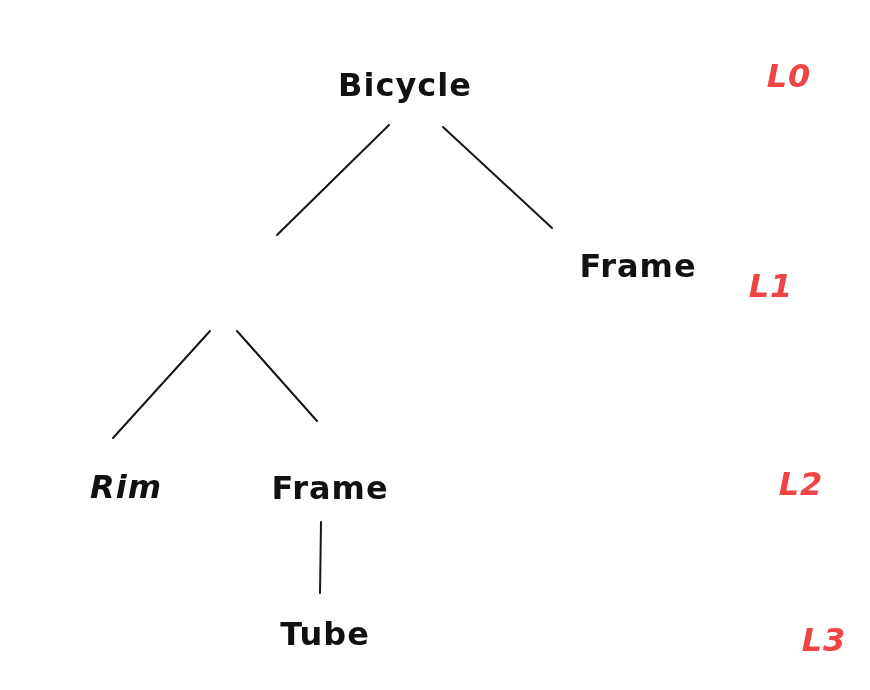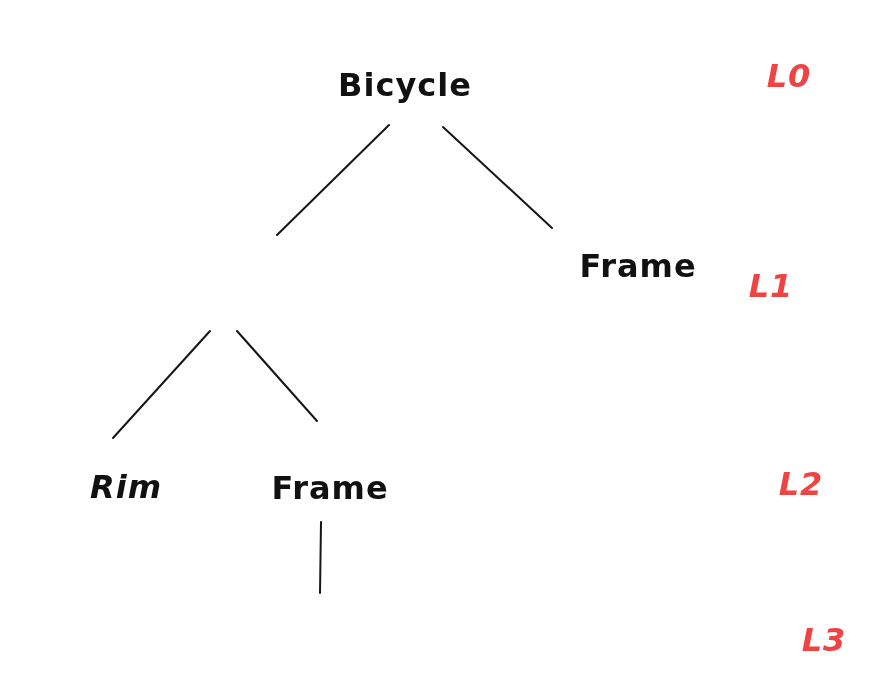--- a/index.html
+++ b/index.html
@@ -71,19 +71,20 @@
     <line x1="443" y1="127" x2="552" y2="228"></line>
     <line x1="210" y1="331" x2="113" y2="438"></line>
     <line x1="237" y1="331" x2="317" y2="421"></line>
     <line x1="321" y1="522" x2="320" y2="593"></line>
   </svg>
 
   <div class="node-label pos-bicycle">Bicycle</div>
   <div class="node-label pos-frame">Frame</div>
   <div class="node-label pos-rim">Rim</div>
   <div class="node-label pos-tire">Frame</div>
+  <div class="node-label pos-tube">Tube</div>
 
   <div class="level-label pos-l0">L0</div>
   <div class="level-label pos-l1">L1</div>
   <div class="level-label pos-l2">L2</div>
   <div class="level-label pos-l3">L3</div>
 
 </div>
 
 </body></html>

